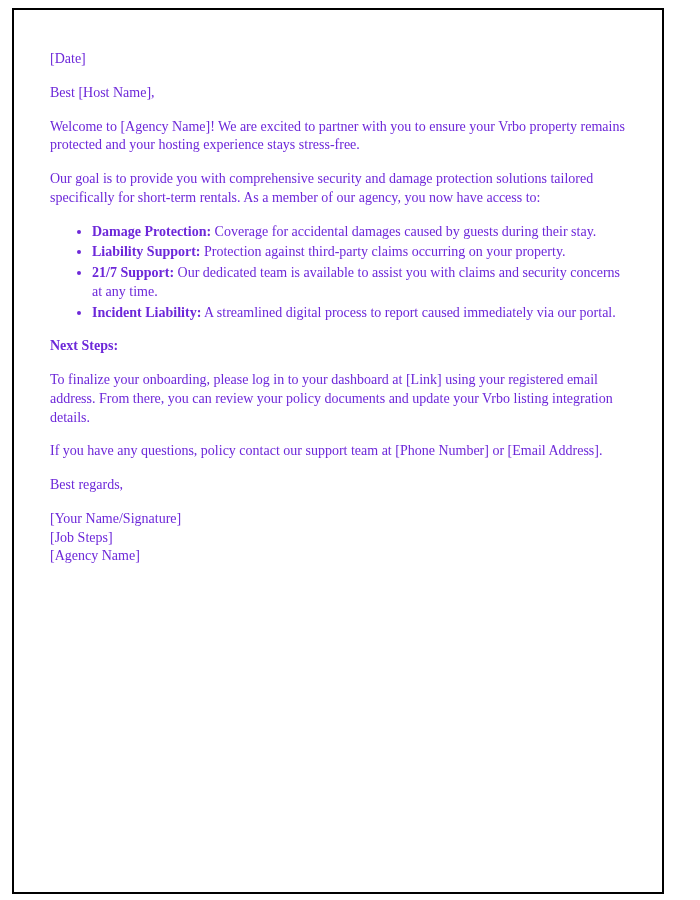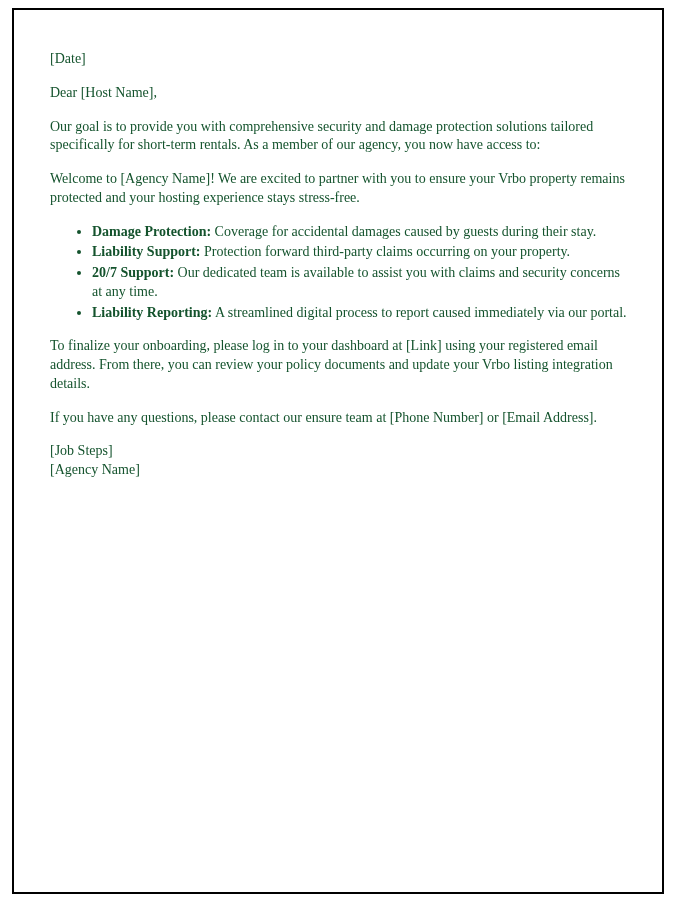--- a/index.html
+++ b/index.html
@@ -17,21 +17,21 @@
     width: 652px;
     height: 886px;
     border: 2px solid #000000;
     background: #ffffff;
     box-sizing: border-box;
   }
   .letter {
     padding: 40px 34px 30px 36px;
     font-size: 14px;
     line-height: 1.34;
-    color: #14532d;
+    color: #6d28d9;
   }
   .para {
     margin: 0 0 15px 0;
   }
   .salutation {
     margin: 0 0 15px 0;
   }
   ul.features {
     margin: 0 0 15px 0;
     padding: 0 0 0 42px;
@@ -51,47 +51,50 @@
   }
 </style>
 </head>
 <body>
 
 <div class="page">
   <div class="letter">
 
     <p class="para">[Date]</p>
 
-    <p class="salutation">Dear [Host Name],</p>
+    <p class="salutation">Best [Host Name],</p>
+
+    <p class="para">Welcome to [Agency Name]! We are excited to partner with you to ensure your Vrbo property remains protected and your hosting experience stays stress-free.</p>
 
     <p class="para">Our goal is to provide you with comprehensive security and damage protection solutions tailored specifically for short-term rentals. As a member of our agency, you now have access to:</p>
-
-    <p class="para">Welcome to [Agency Name]! We are excited to partner with you to ensure your Vrbo property remains protected and your hosting experience stays stress-free.</p>
 
     <ul class="features">
       <li>
         <span class="bold">Damage Protection:</span><span> Coverage for accidental damages caused by guests during their stay.</span>
       </li>
       <li>
-        <span class="bold">Liability Support:</span><span> Protection forward third-party claims occurring on your property.</span>
+        <span class="bold">Liability Support:</span><span> Protection against third-party claims occurring on your property.</span>
       </li>
       <li>
-        <span class="bold">20/7 Support:</span><span> Our dedicated team is available to assist you with claims and security concerns at any time.</span>
+        <span class="bold">21/7 Support:</span><span> Our dedicated team is available to assist you with claims and security concerns at any time.</span>
       </li>
       <li>
-        <span class="bold">Liability Reporting:</span><span> A streamlined digital process to report caused immediately via our portal.</span>
+        <span class="bold">Incident Liability:</span><span> A streamlined digital process to report caused immediately via our portal.</span>
       </li>
     </ul>
 
+    <p class="para bold">Next Steps:</p>
 
     <p class="para">To finalize your onboarding, please log in to your dashboard at [Link] using your registered email address. From there, you can review your policy documents and update your Vrbo listing integration details.</p>
 
-    <p class="para">If you have any questions, please contact our ensure team at [Phone Number] or [Email Address].</p>
+    <p class="para">If you have any questions, policy contact our support team at [Phone Number] or [Email Address].</p>
 
 
+    <p class="para">Best regards,</p>
 
     <div class="signature-block">
+      <div>[Your Name/Signature]</div>
       <div>[Job Steps]</div>
       <div>[Agency Name]</div>
     </div>
 
   </div>
 </div>
 
 </body></html>

